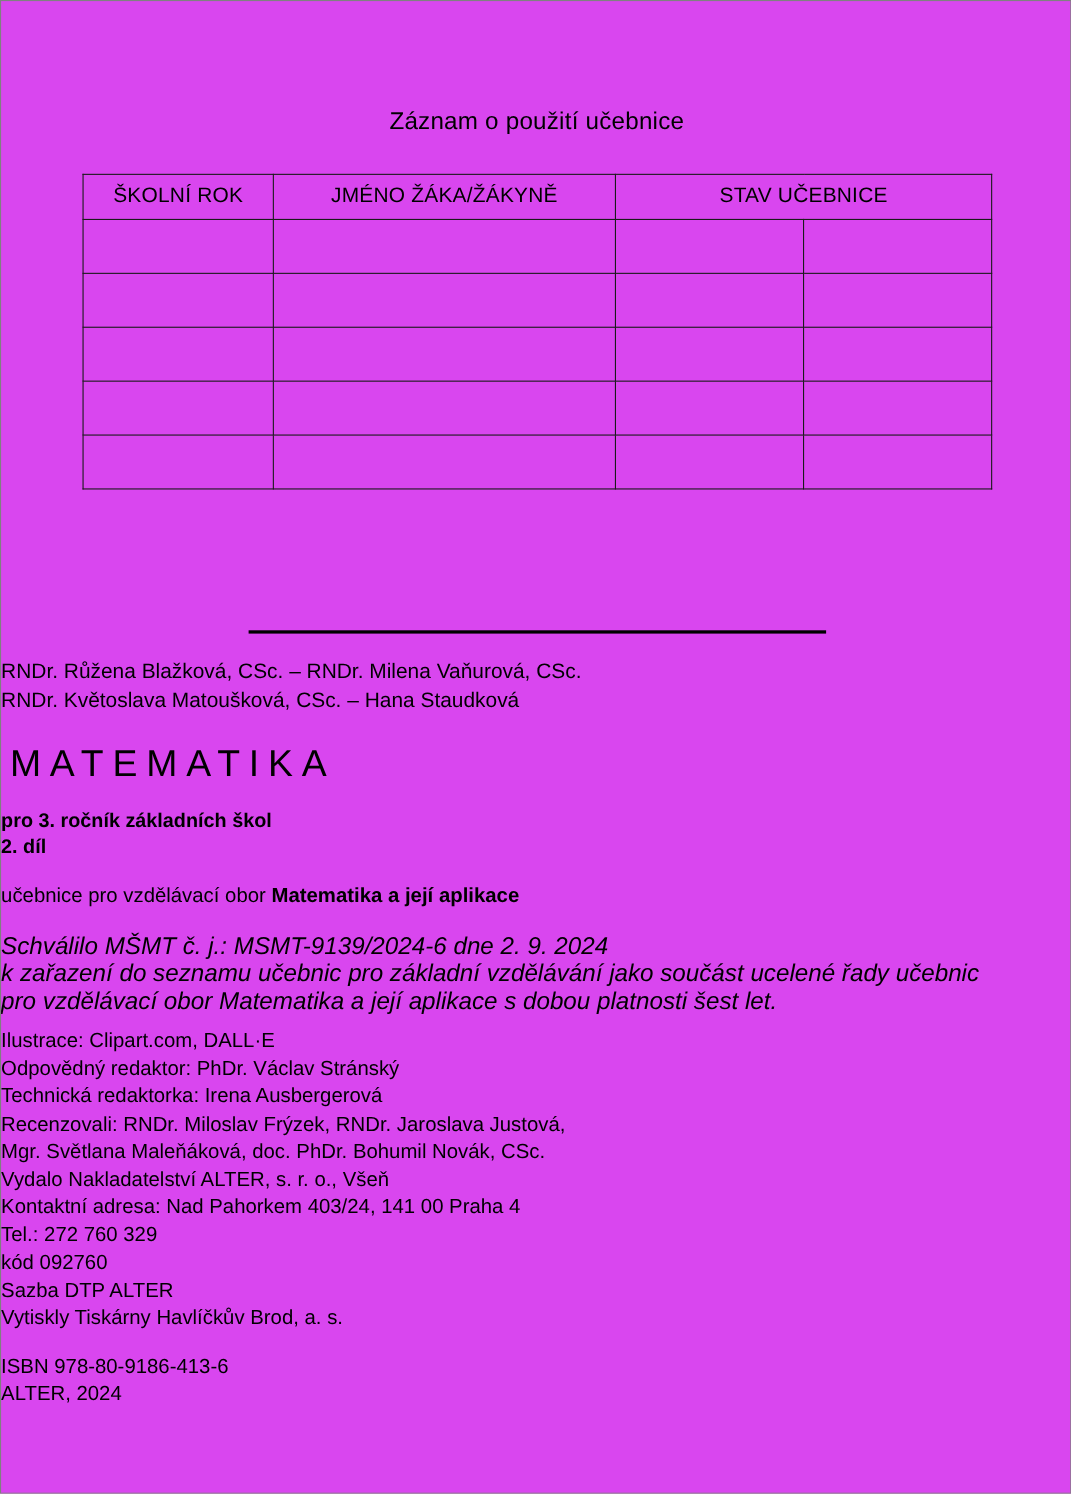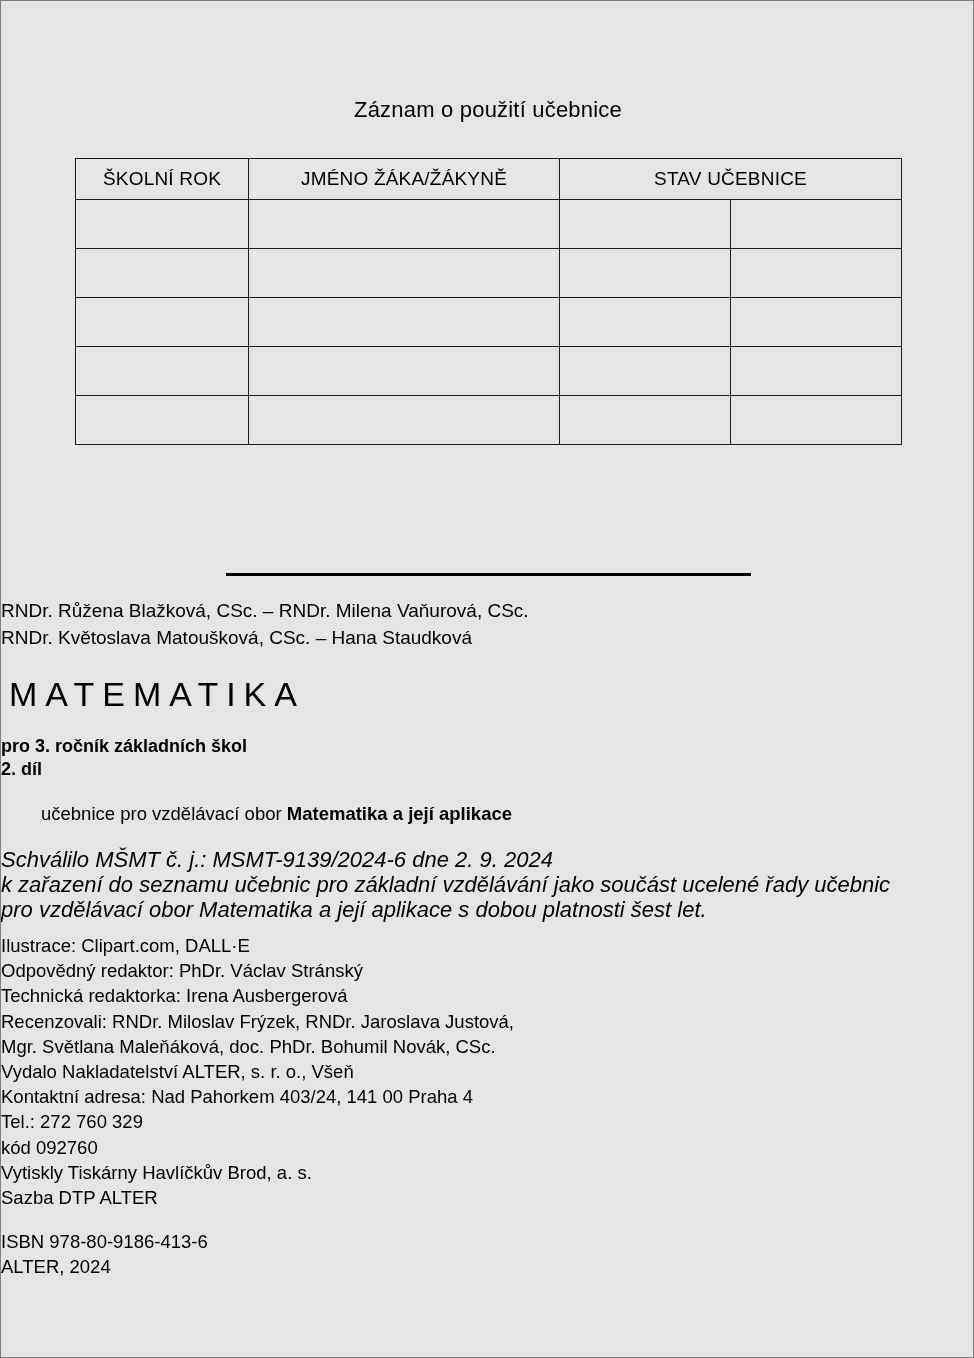--- a/index.html
+++ b/index.html
@@ -7,21 +7,21 @@
     margin: 0;
     padding: 0;
     background: #ffffff;
   }
 
   .page {
     position: relative;
     width: 974px;
     height: 1358px;
     margin: 0;
-    background: #e5e5e5;
+    background: #d946ef;
     box-sizing: border-box;
     border: 1px solid #808080;
     font-family: "Liberation Sans", sans-serif;
     color: #000000;
     overflow: hidden;
   }
 
   
   .record-title {
     position: absolute;
@@ -104,21 +104,20 @@
     top: 734px;
     font-size: 18px;
     font-weight: bold;
     line-height: 23px;
   }
 
   .subject-line {
     top: 801px;
     font-size: 18.5px;
     line-height: 24px;
-    margin-left: 40px;
   }
   .subject-line b { font-weight: bold; }
 
   .approval {
     top: 846px;
     font-size: 22px;
     font-style: italic;
     line-height: 25px;
   }
 
@@ -218,22 +217,22 @@
   <div class="centered imprint">
     <span class="line">Ilustrace: Clipart.com, DALL·E</span>
     <span class="line">Odpovědný redaktor: PhDr. Václav Stránský</span>
     <span class="line">Technická redaktorka: Irena Ausbergerová</span>
     <span class="line">Recenzovali: RNDr. Miloslav Frýzek, RNDr. Jaroslava Justová,</span>
     <span class="line">Mgr. Světlana Maleňáková, doc. PhDr. Bohumil Novák, CSc.</span>
     <span class="line">Vydalo Nakladatelství ALTER, s. r. o., Všeň</span>
     <span class="line">Kontaktní adresa: Nad Pahorkem 403/24, 141 00 Praha 4</span>
     <span class="line">Tel.: 272 760 329</span>
     <span class="line">kód 092760</span>
+    <span class="line">Sazba DTP ALTER</span>
     <span class="line">Vytiskly Tiskárny Havlíčkův Brod, a. s.</span>
-    <span class="line">Sazba DTP ALTER</span>
   </div>
 
   <div class="centered isbn-block">
     <span class="line">ISBN 978-80-9186-413-6</span>
     <span class="line">ALTER, 2024</span>
   </div>
 
 </div>
 
 </body></html>

